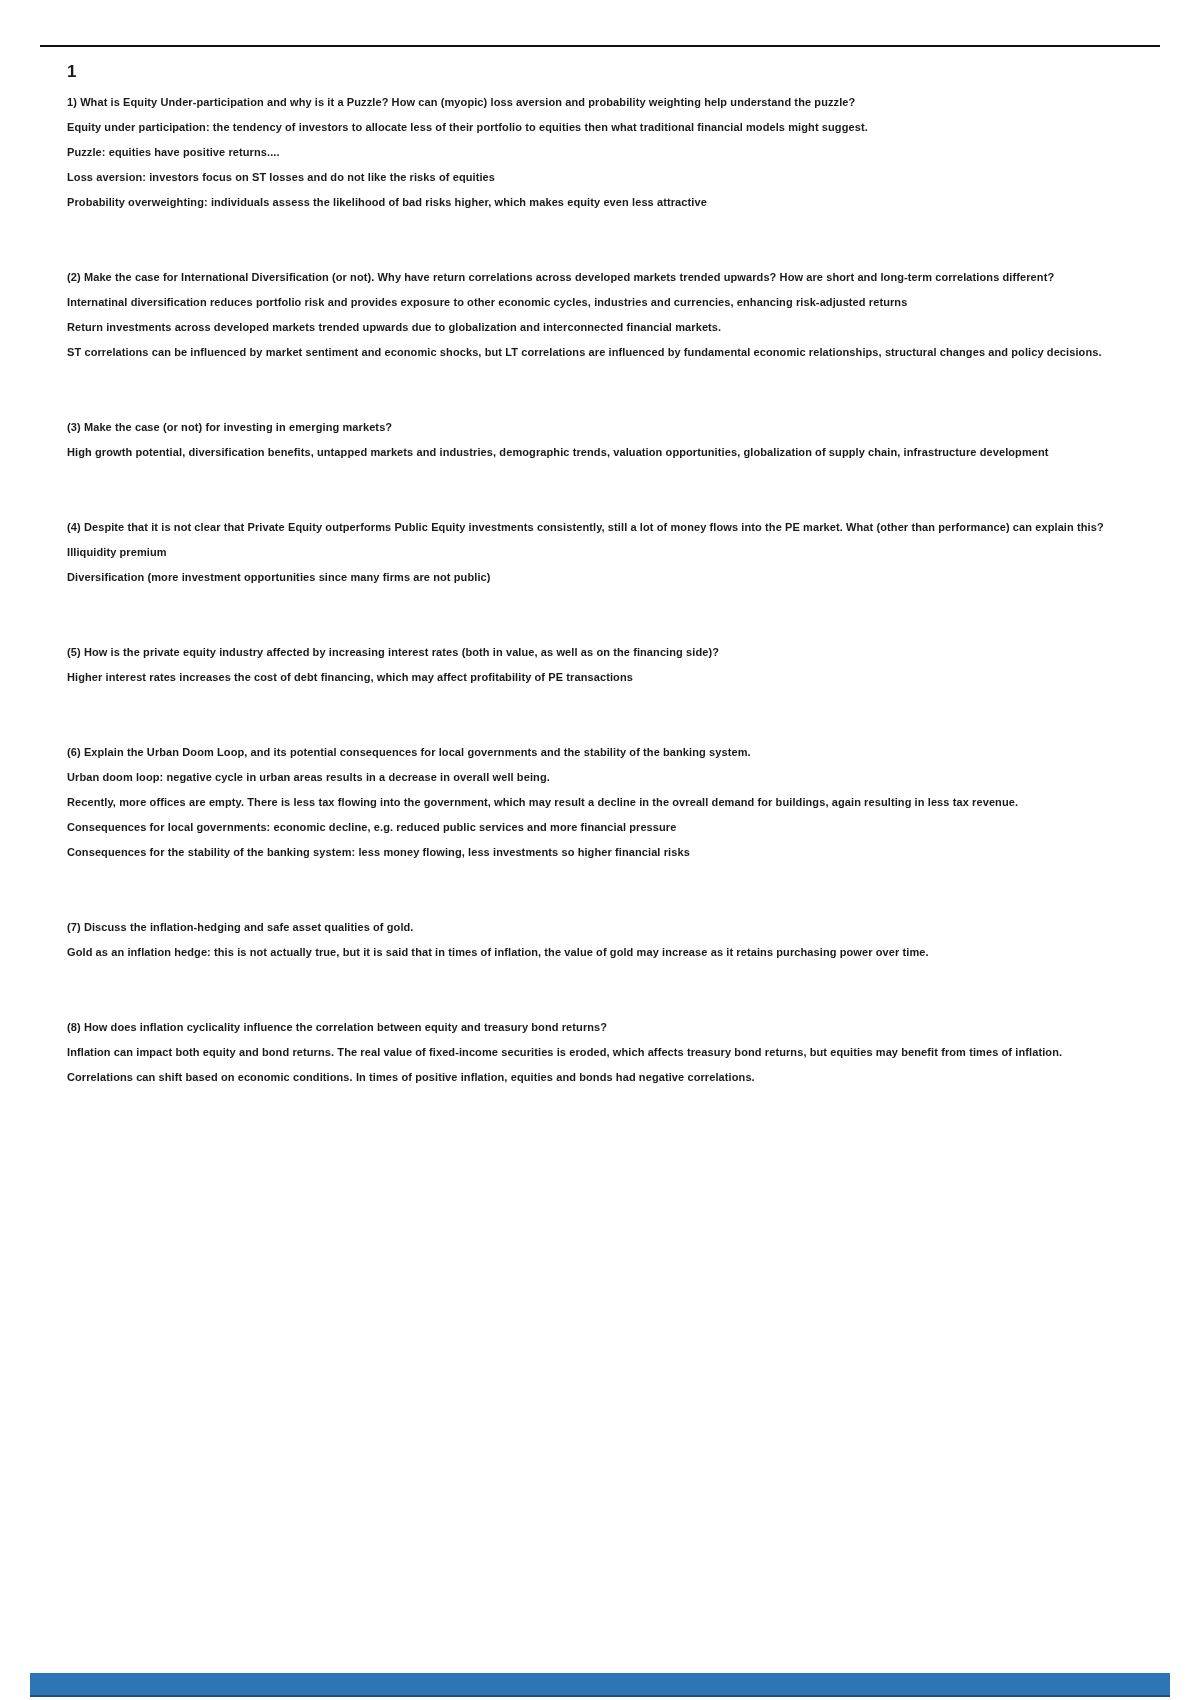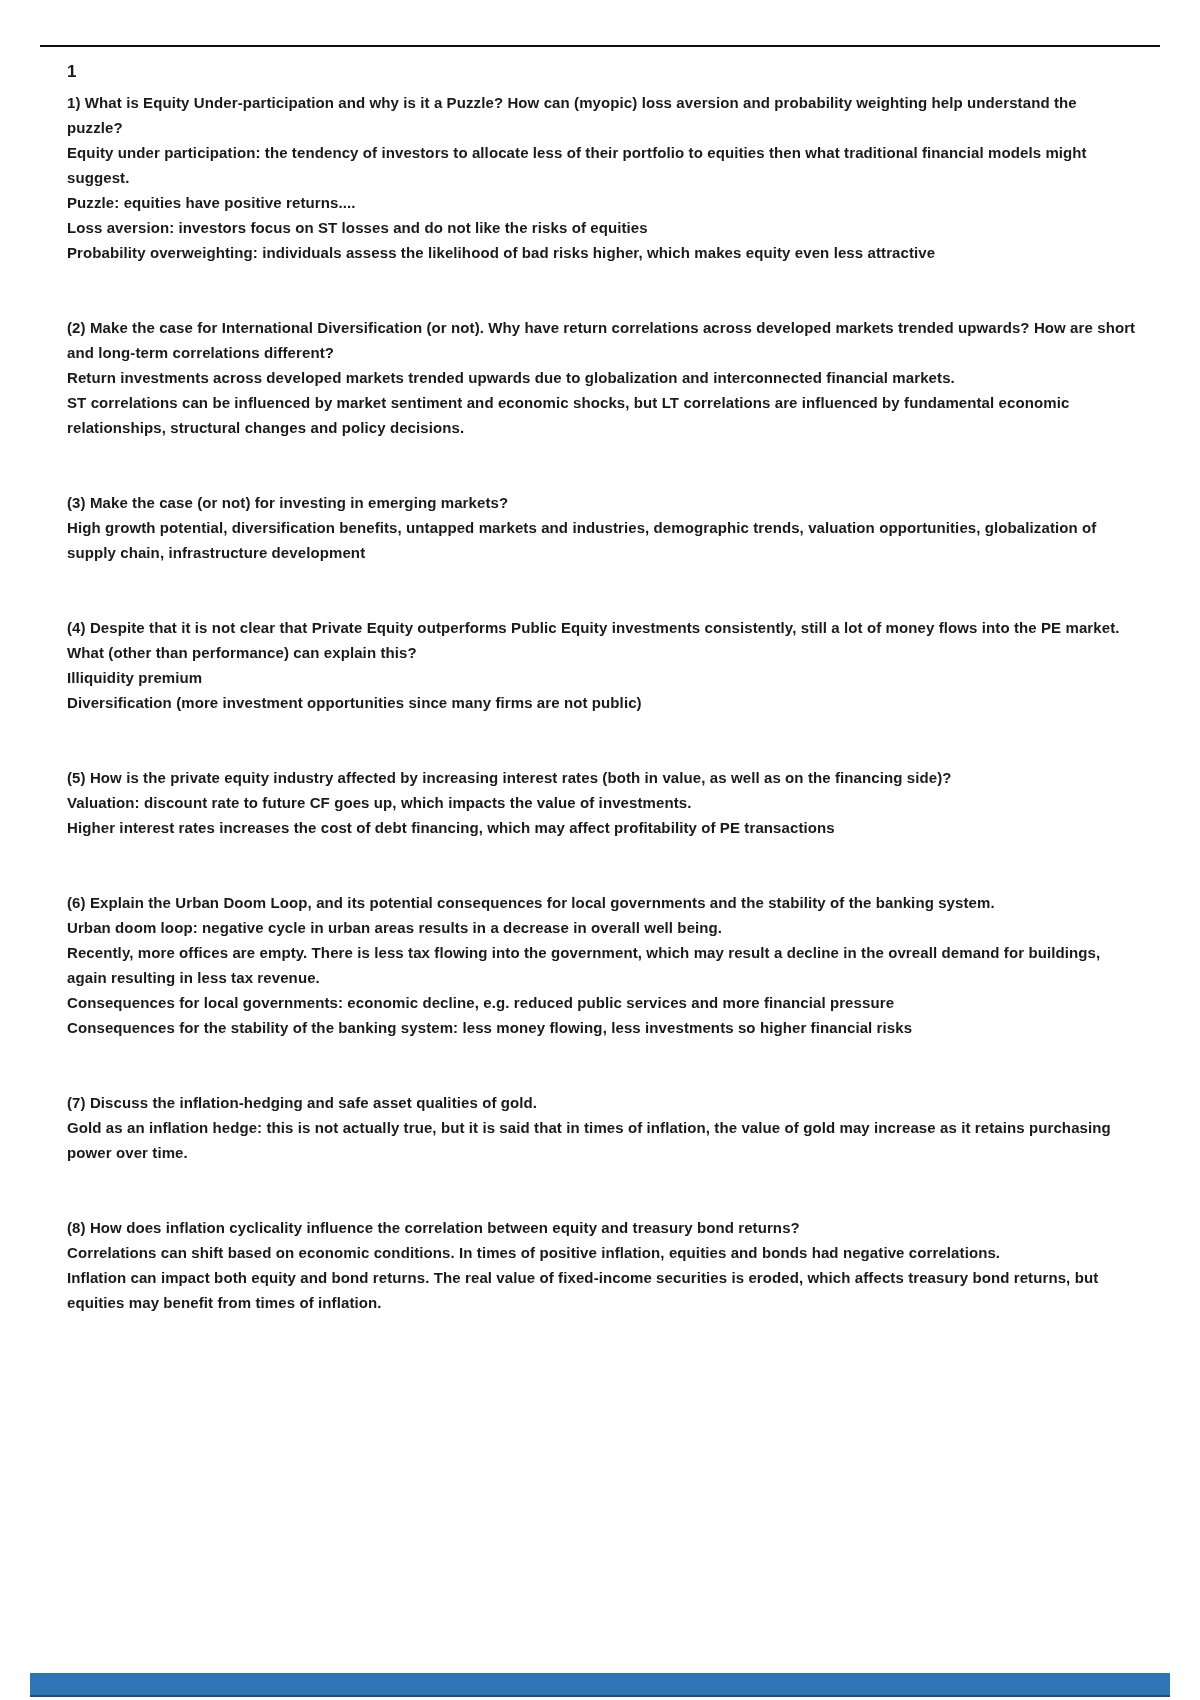--- a/index.html
+++ b/index.html
@@ -28,21 +28,21 @@
     font-size: 17px;
     font-weight: bold;
     line-height: 25px;
     margin: 0 0 6px 0;
   }
   .section {
     margin: 0 0 50px 0;
   }
   .para {
     margin: 0;
-    font-size: 15px;
+    font-size: 11px;
     font-weight: bold;
     line-height: 25px;
     letter-spacing: 0.1px;
     max-width: 1070px;
   }
   .footer-bar {
     position: absolute;
     left: 30px;
     right: 30px;
     bottom: 3px;
@@ -60,48 +60,48 @@
 
   <div class="section">
         <p class="para">1) What is Equity Under-participation and why is it a Puzzle? How can (myopic) loss aversion and probability weighting help understand the puzzle?</p>
         <p class="para">Equity under participation: the tendency of investors to allocate less of their portfolio to equities then what traditional financial models might suggest.</p>
         <p class="para">Puzzle: equities have positive returns....</p>
         <p class="para">Loss aversion: investors focus on ST losses and do not like the risks of equities</p>
         <p class="para">Probability overweighting: individuals assess the likelihood of bad risks higher, which makes equity even less attractive</p>
       </div>
       <div class="section">
         <p class="para">(2) Make the case for International Diversification (or not). Why have return correlations across developed markets trended upwards? How are short and long-term correlations different?</p>
+        <p class="para">Internatinal diversification reduces portfolio risk and provides exposure to other economic cycles, industries and currencies, enhancing risk-adjusted returns</p>
         <p class="para">Return investments across developed markets trended upwards due to globalization and interconnected financial markets.</p>
         <p class="para">ST correlations can be influenced by market sentiment and economic shocks, but LT correlations are influenced by fundamental economic relationships, structural changes and policy decisions.</p>
       </div>
       <div class="section">
         <p class="para">(3) Make the case (or not) for investing in emerging markets?</p>
         <p class="para">High growth potential, diversification benefits, untapped markets and industries, demographic trends, valuation opportunities, globalization of supply chain, infrastructure development</p>
       </div>
       <div class="section">
         <p class="para">(4) Despite that it is not clear that Private Equity outperforms Public Equity investments consistently, still a lot of money flows into the PE market. What (other than performance) can explain this?</p>
         <p class="para">Illiquidity premium</p>
         <p class="para">Diversification (more investment opportunities since many firms are not public)</p>
       </div>
       <div class="section">
         <p class="para">(5) How is the private equity industry affected by increasing interest rates (both in value, as well as on the financing side)?</p>
-        <p class="para">Valuation: discount rate to future CF goes up, which impacts the value of investments.</p>
         <p class="para">Higher interest rates increases the cost of debt financing, which may affect profitability of PE transactions</p>
       </div>
       <div class="section">
         <p class="para">(6) Explain the Urban Doom Loop, and its potential consequences for local governments and the stability of the banking system.</p>
         <p class="para">Urban doom loop: negative cycle in urban areas results in a decrease in overall well being.</p>
         <p class="para">Recently, more offices are empty. There is less tax flowing into the government, which may result a decline in the ovreall demand for buildings, again resulting in less tax revenue.</p>
         <p class="para">Consequences for local governments: economic decline, e.g. reduced public services and more financial pressure</p>
         <p class="para">Consequences for the stability of the banking system: less money flowing, less investments so higher financial risks</p>
       </div>
       <div class="section">
         <p class="para">(7) Discuss the inflation-hedging and safe asset qualities of gold.</p>
         <p class="para">Gold as an inflation hedge: this is not actually true, but it is said that in times of inflation, the value of gold may increase as it retains purchasing power over time.</p>
       </div>
       <div class="section">
         <p class="para">(8) How does inflation cyclicality influence the correlation between equity and treasury bond returns?</p>
+        <p class="para">Inflation can impact both equity and bond returns. The real value of fixed-income securities is eroded, which affects treasury bond returns, but equities may benefit from times of inflation.</p>
         <p class="para">Correlations can shift based on economic conditions. In times of positive inflation, equities and bonds had negative correlations.</p>
-        <p class="para">Inflation can impact both equity and bond returns. The real value of fixed-income securities is eroded, which affects treasury bond returns, but equities may benefit from times of inflation.</p>
       </div>
     </div>
   <div class="footer-bar" style="background: rgb(46, 117, 182);"></div>
 </div>
 
 </body></html>

